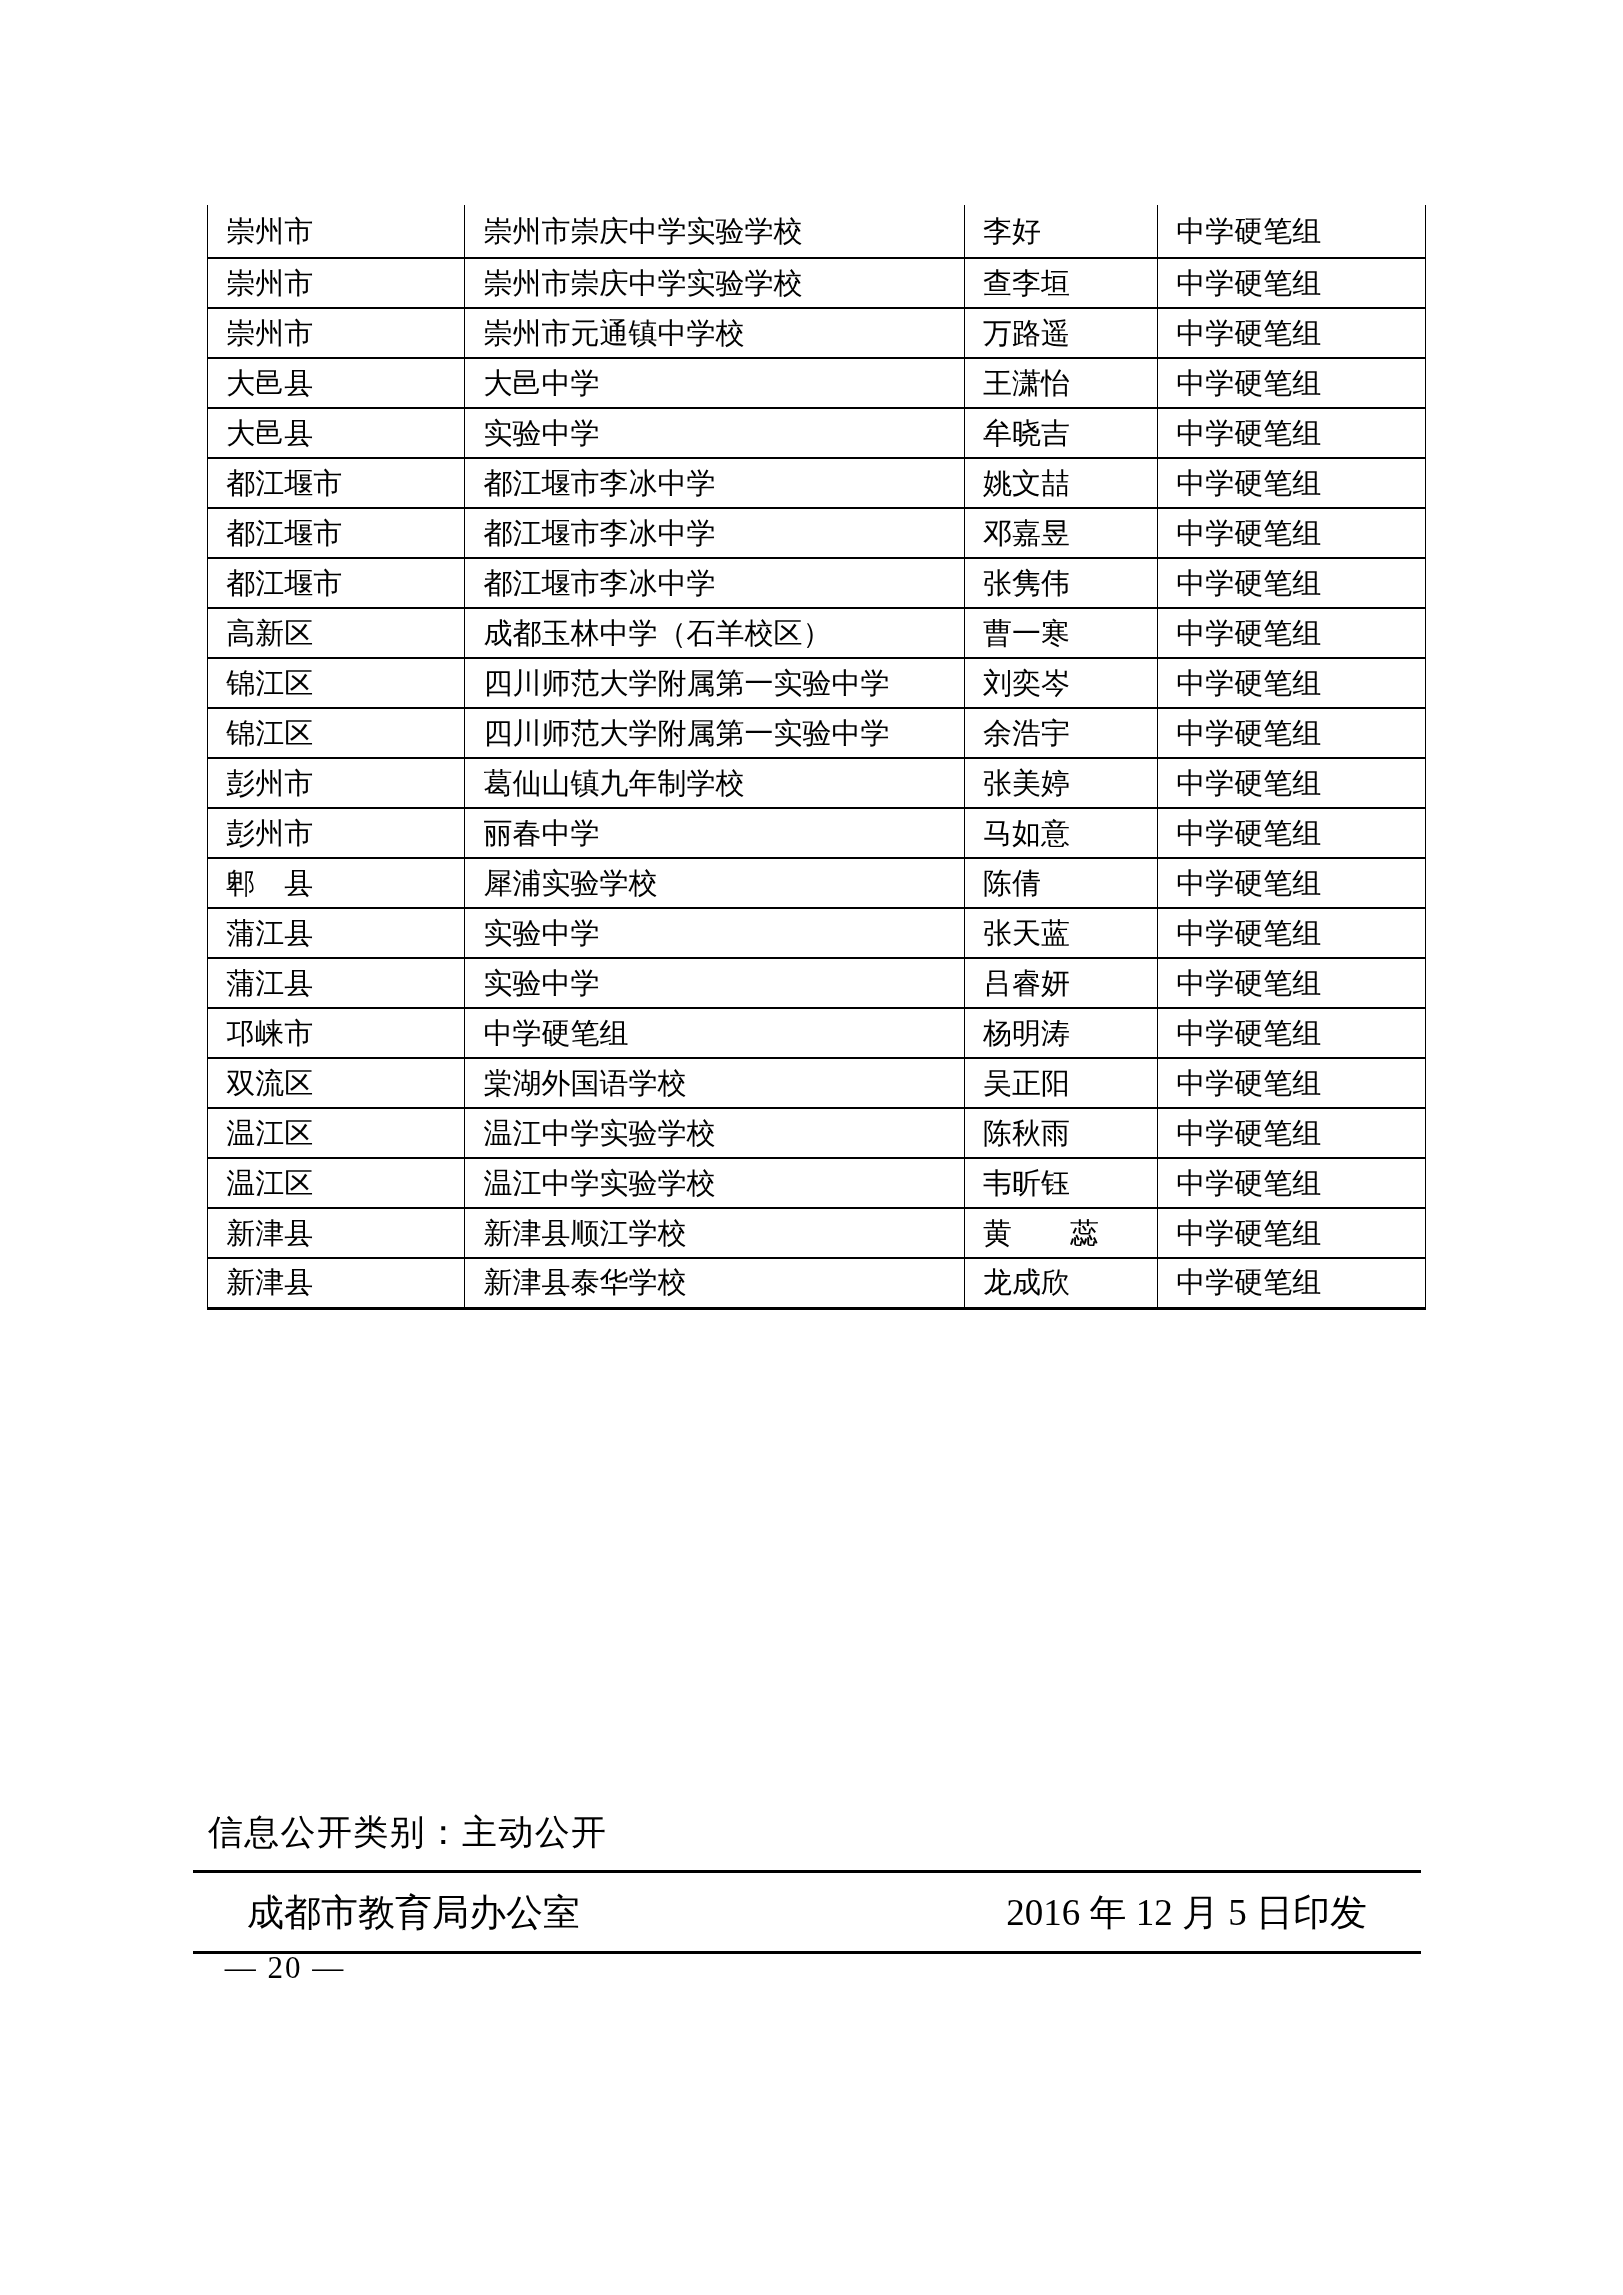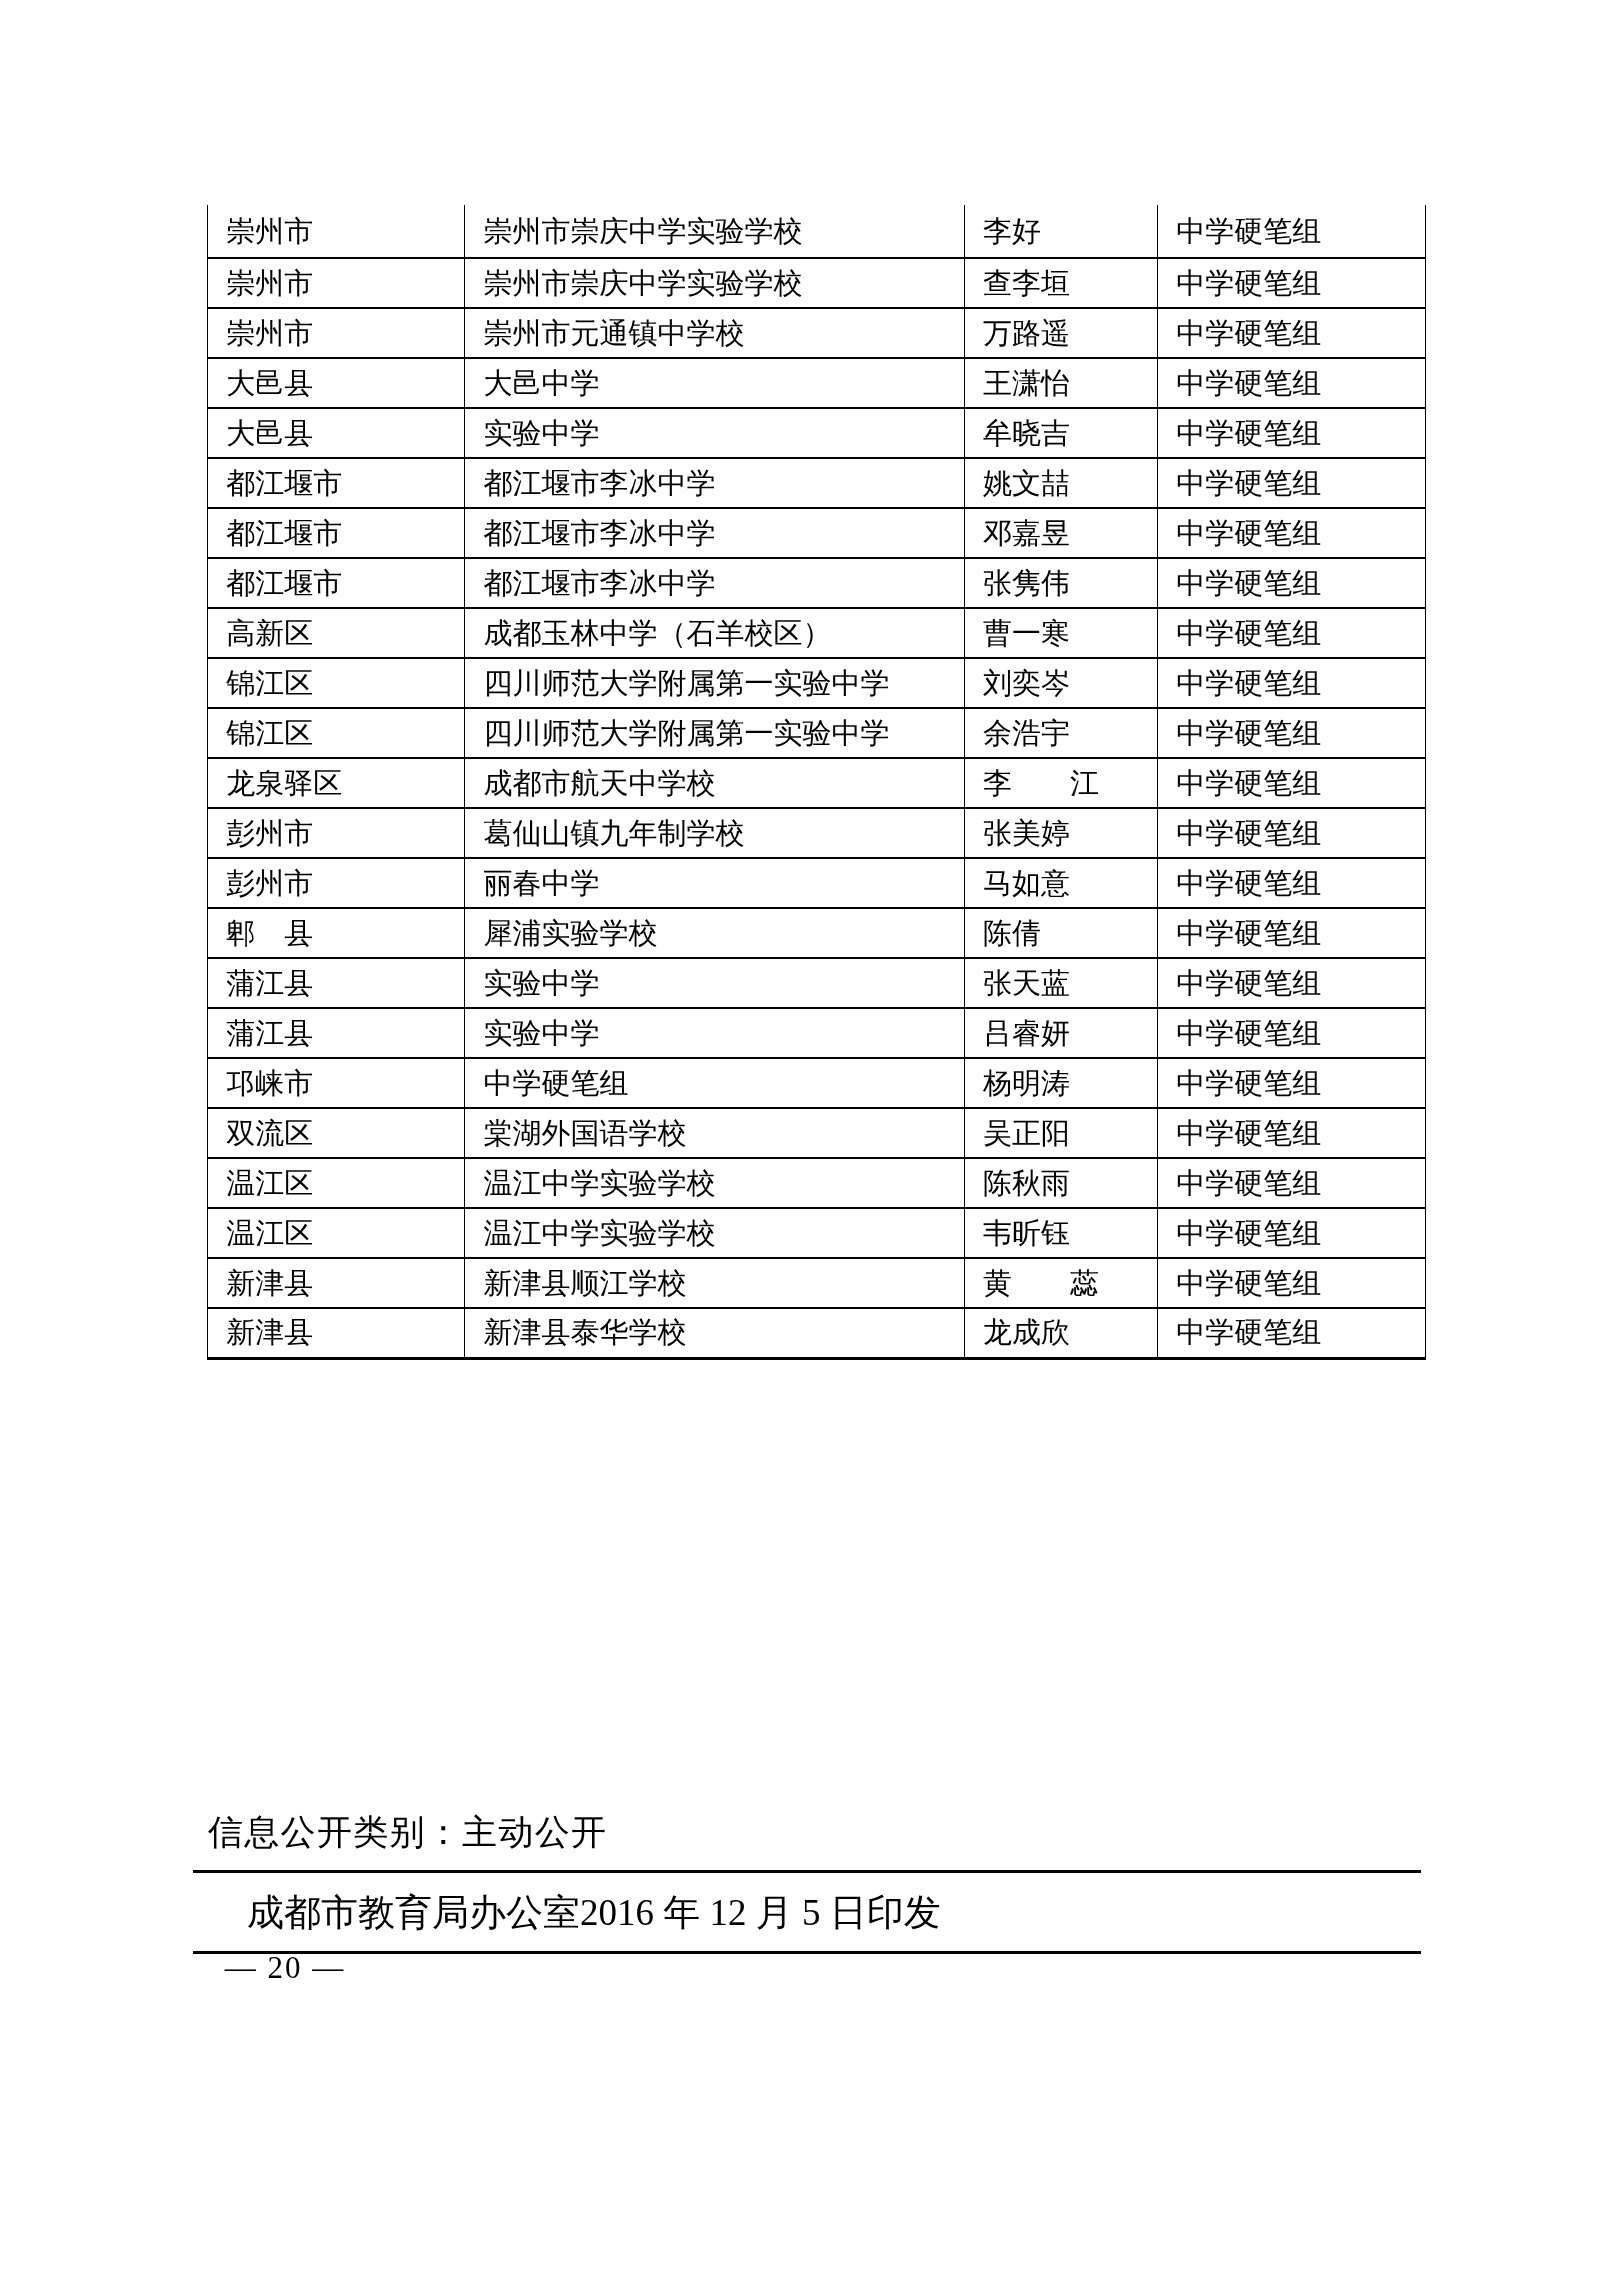--- a/index.html
+++ b/index.html
@@ -42,21 +42,21 @@
     font-size: 35px; font-weight: normal; line-height: 1.1;
     font-family: "Liberation Sans", "DejaVu Sans", sans-serif;
     letter-spacing: 1.3px;
   }
   .colophon {
     position: absolute; left: 193px; top: 1870px;
     width: 1228px; height: 84px;
     box-sizing: border-box;
     border-top: 3.9px solid #000;
     border-bottom: 3.9px solid #000;
-    display: flex; align-items: center; 
+    display: flex; align-items: center; justify-content: space-between;
     padding: 0 54px;
     font-size: 37px; line-height: 1;
   }
   .page-number {
     position: absolute; left: 203px; top: 1952px;
     width: 164px; text-align: center;
     font-size: 31px; line-height: 1;
     letter-spacing: 2px;
   }
 </style>
@@ -127,26 +127,20 @@
       <td class="col-name">刘奕岑</td>
       <td class="col-group">中学硬笔组</td>
     </tr>
         <tr>
       <td class="col-district">锦江区</td>
       <td class="col-school">四川师范大学附属第一实验中学</td>
       <td class="col-name">余浩宇</td>
       <td class="col-group">中学硬笔组</td>
     </tr>
         <tr>
-      <td class="col-district">龙泉驿区</td>
-      <td class="col-school">成都市航天中学校</td>
-      <td class="col-name">李　　江</td>
-      <td class="col-group">中学硬笔组</td>
-    </tr>
-        <tr>
       <td class="col-district">彭州市</td>
       <td class="col-school">葛仙山镇九年制学校</td>
       <td class="col-name">张美婷</td>
       <td class="col-group">中学硬笔组</td>
     </tr>
         <tr>
       <td class="col-district">彭州市</td>
       <td class="col-school">丽春中学</td>
       <td class="col-name">马如意</td>
       <td class="col-group">中学硬笔组</td>

